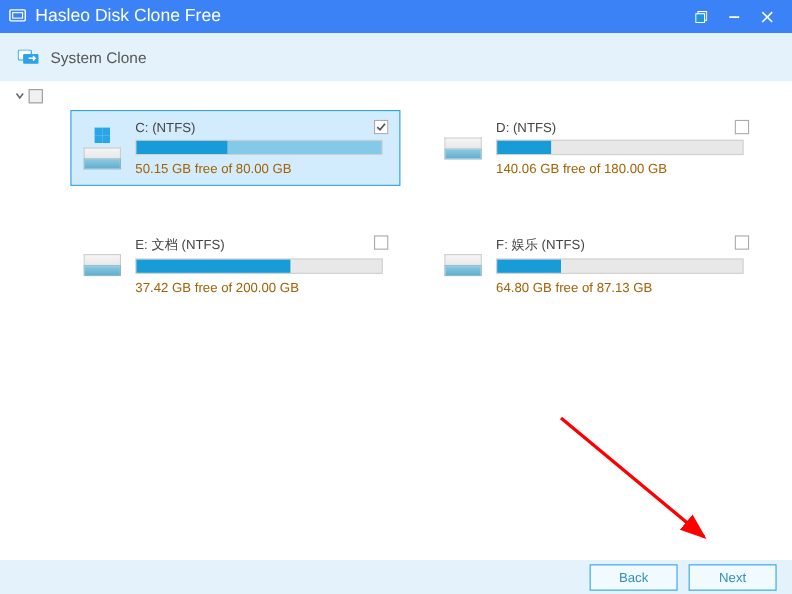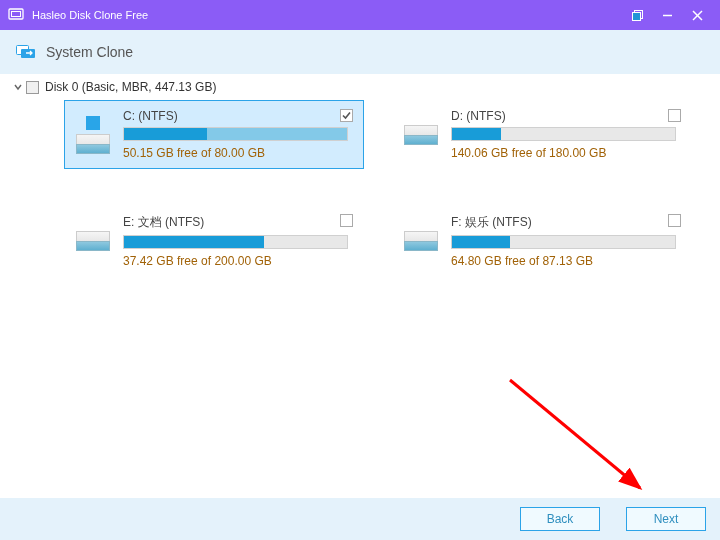--- a/index.html
+++ b/index.html
@@ -1,20 +1,20 @@
 <!DOCTYPE html>
 <html><head>
   <meta charset="utf-8">
   <style>
     * { box-sizing: border-box; margin: 0; padding: 0; font-family: "Segoe UI", Tahoma, sans-serif; }
     body { width: 720px; height: 540px; background: #fff; overflow: hidden; position: relative; }
 
     .titlebar {
-      height: 30px; background: #8b5cf6; color: #fff; display: flex;
-      align-items: center; padding: 0 8px; font-size: 11px; justify-content: space-between;
+      height: 30px; background: #3b82f6; color: #fff; display: flex;
+      align-items: center; padding: 0 8px; font-size: 16px; justify-content: space-between;
     }
     .titlebar .app-icon { width: 16px; height: 16px; margin-right: 8px; display: flex; align-items: center; justify-content: center; }
     .titlebar .app-icon svg { width: 16px; height: 16px; }
     .titlebar .spacer { flex: 1; }
     .titlebar .win-btn { width: 30px; height: 30px; display: flex; align-items: center; justify-content: center; cursor: pointer; }
     .titlebar .win-btn svg { width: 11px; height: 11px; stroke: #fff; fill: none; }
 
     .subheader {
       height: 44px; background: #e4f2fb; display: flex; align-items: center;
       padding: 0 16px; color: #555; font-size: 14px;
@@ -58,23 +58,23 @@
     .bar { width: 225px; height: 14px; border: 1px solid #d0d0d0; background: #e8e8e8; margin-bottom: 5px; position: relative; }
     .bar .fill { position: absolute; left: 0; top: 0; bottom: 0; }
     .bar .fill.strong { background: #189cd8; }
     .bar .fill.faint { background: #83c9e8; }
     .part-free { font-size: 12px; color: #a16207; }
 
     .part-check { position: absolute; right: 10px; top: 8px; width: 13px; height: 13px; border: 1px solid #aaa; background: #fff; cursor: pointer; display: flex; align-items: center; justify-content: center; }
     .part-check.checked svg { width: 11px; height: 11px; stroke: #555; }
 
     .footer {
-      position: absolute; bottom: 0; left: 0; right: 0; height: 42px;
+      position: absolute; bottom: 0; left: 0; right: 0; height: 31px;
       background: #e4f2fb; display: flex; align-items: center; justify-content: flex-end;
-      padding: 0 14px; gap: 26px;
+      padding: 0 14px; gap: 10px;
     }
     .btn {
       width: 80px; height: 24px; border: 1px solid #2ba3e8; background: #f0faff;
       color: #2f8fbf; font-size: 12px; display: flex; align-items: center; justify-content: center;
       cursor: pointer;
     }
 
     .arrow-overlay { position: absolute; left: 500px; top: 370px; pointer-events: none; }
   </style>
 </head>
@@ -120,21 +120,20 @@
 </div>
 
 <div class="content">
   <div class="disk-header">
     <span class="caret">
       <svg viewBox="0 0 8 8">
           <path d="M1 2 L4 6 L7 2" fill="none" stroke="#666" stroke-width="1.4"></path>
         </svg>
     </span>
     <span class="checkbox-disk"></span>
-    <span>Disk 0 (Basic, MBR, 447.13 GB)</span>
   </div>
 
   <div class="partitions" id="partitions-container">
       <div class="part-card selected">
         <div class="disk-icon-wrap">
           <div class="win-flag">
             <span class="q" style="background:#29a5e8"></span>
             <span class="q" style="background:#29a5e8"></span>
             <span class="q" style="background:#29a5e8"></span>
             <span class="q" style="background:#29a5e8"></span>

